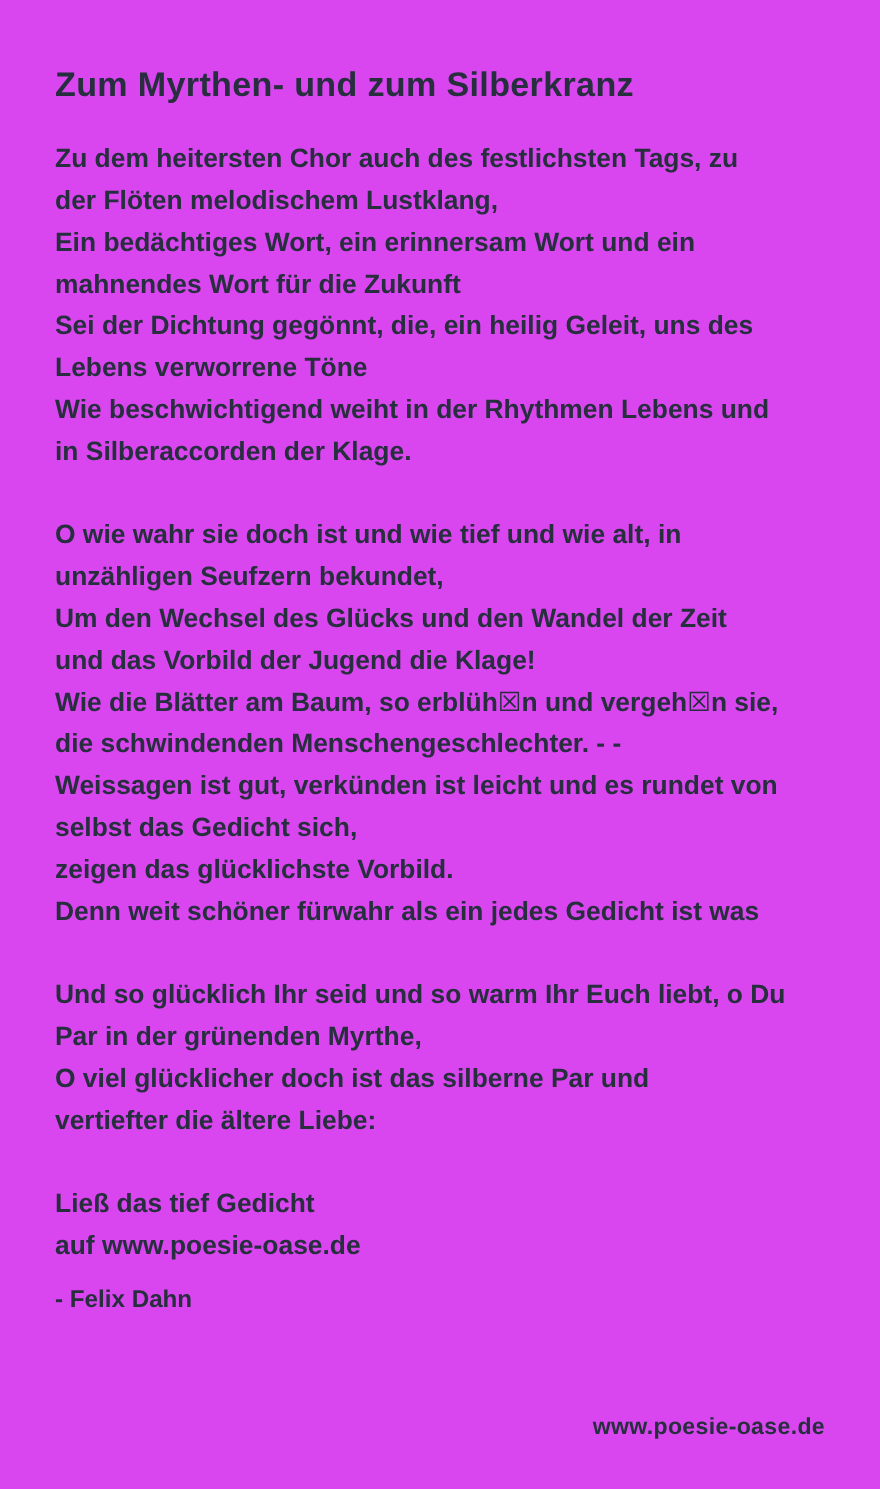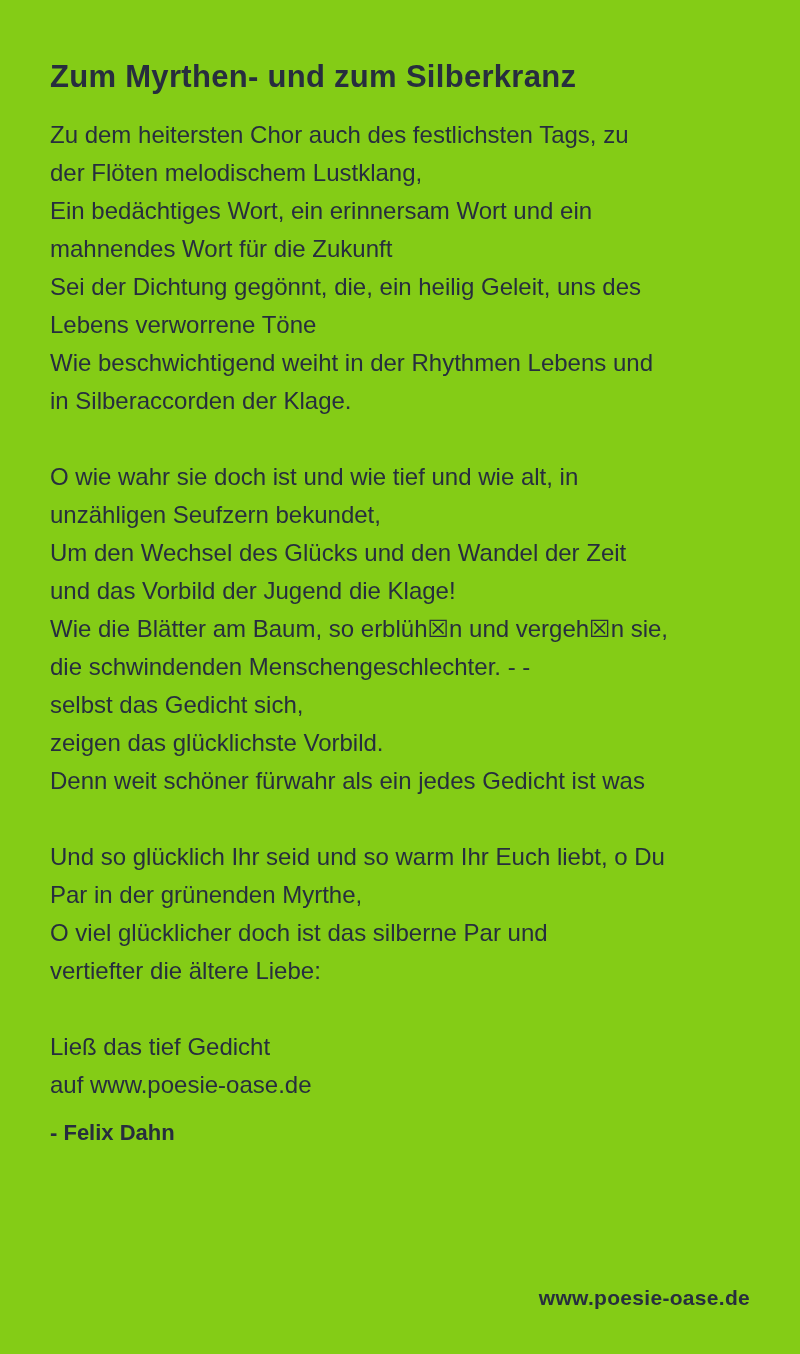--- a/index.html
+++ b/index.html
@@ -12,61 +12,62 @@
     overflow: hidden;
     font-family: "Liberation Sans", "DejaVu Sans", sans-serif;
   }
   .title {
     margin: 0;
     font-size: 31px;
     line-height: 38px;
     font-weight: 700;
     letter-spacing: 0.3px;
   }
-  .poem { margin-top: 20px; font-size: 24px; font-weight: 400; }
+  .poem { margin-top: 30px; font-size: 24px; font-weight: 700; }
   .stanza + .stanza { margin-top: 38px; }
   .line { line-height: 38px; white-space: nowrap; }
   .attribution {
     margin-top: 14px;
     font-size: 22px;
     line-height: 30px;
     font-weight: 600;
   }
   .footer {
     position: absolute;
     top: 1286px;
     right: 50px;
     font-size: 21px;
     font-weight: 600;
     letter-spacing: 0.3px;
   }
 </style>
 </head>
 <body>
 
-<div class="card" style="background: #84cc16; color: rgb(39, 46, 62);">
+<div class="card" style="background: #d946ef; color: rgb(39, 46, 62);">
   <h1 class="title">Zum Myrthen- und zum Silberkranz</h1>
   <div class="poem" id="poem-body">
       <div class="stanza">
         <div class="line">Zu dem heitersten Chor auch des festlichsten Tags, zu</div>
         <div class="line">der Flöten melodischem Lustklang,</div>
         <div class="line">Ein bedächtiges Wort, ein erinnersam Wort und ein</div>
         <div class="line">mahnendes Wort für die Zukunft</div>
         <div class="line">Sei der Dichtung gegönnt, die, ein heilig Geleit, uns des</div>
         <div class="line">Lebens verworrene Töne</div>
         <div class="line">Wie beschwichtigend weiht in der Rhythmen Lebens und</div>
         <div class="line">in Silberaccorden der Klage.</div>
       </div>
       <div class="stanza">
         <div class="line">O wie wahr sie doch ist und wie tief und wie alt, in</div>
         <div class="line">unzähligen Seufzern bekundet,</div>
         <div class="line">Um den Wechsel des Glücks und den Wandel der Zeit</div>
         <div class="line">und das Vorbild der Jugend die Klage!</div>
         <div class="line">Wie die Blätter am Baum, so erblüh☒n und vergeh☒n sie,</div>
         <div class="line">die schwindenden Menschengeschlechter. - -</div>
+        <div class="line">Weissagen ist gut, verkünden ist leicht und es rundet von</div>
         <div class="line">selbst das Gedicht sich,</div>
         <div class="line">zeigen das glücklichste Vorbild.</div>
         <div class="line">Denn weit schöner fürwahr als ein jedes Gedicht ist was</div>
       </div>
       <div class="stanza">
         <div class="line">Und so glücklich Ihr seid und so warm Ihr Euch liebt, o Du</div>
         <div class="line">Par in der grünenden Myrthe,</div>
         <div class="line">O viel glücklicher doch ist das silberne Par und</div>
         <div class="line">vertiefter die ältere Liebe:</div>
       </div>

